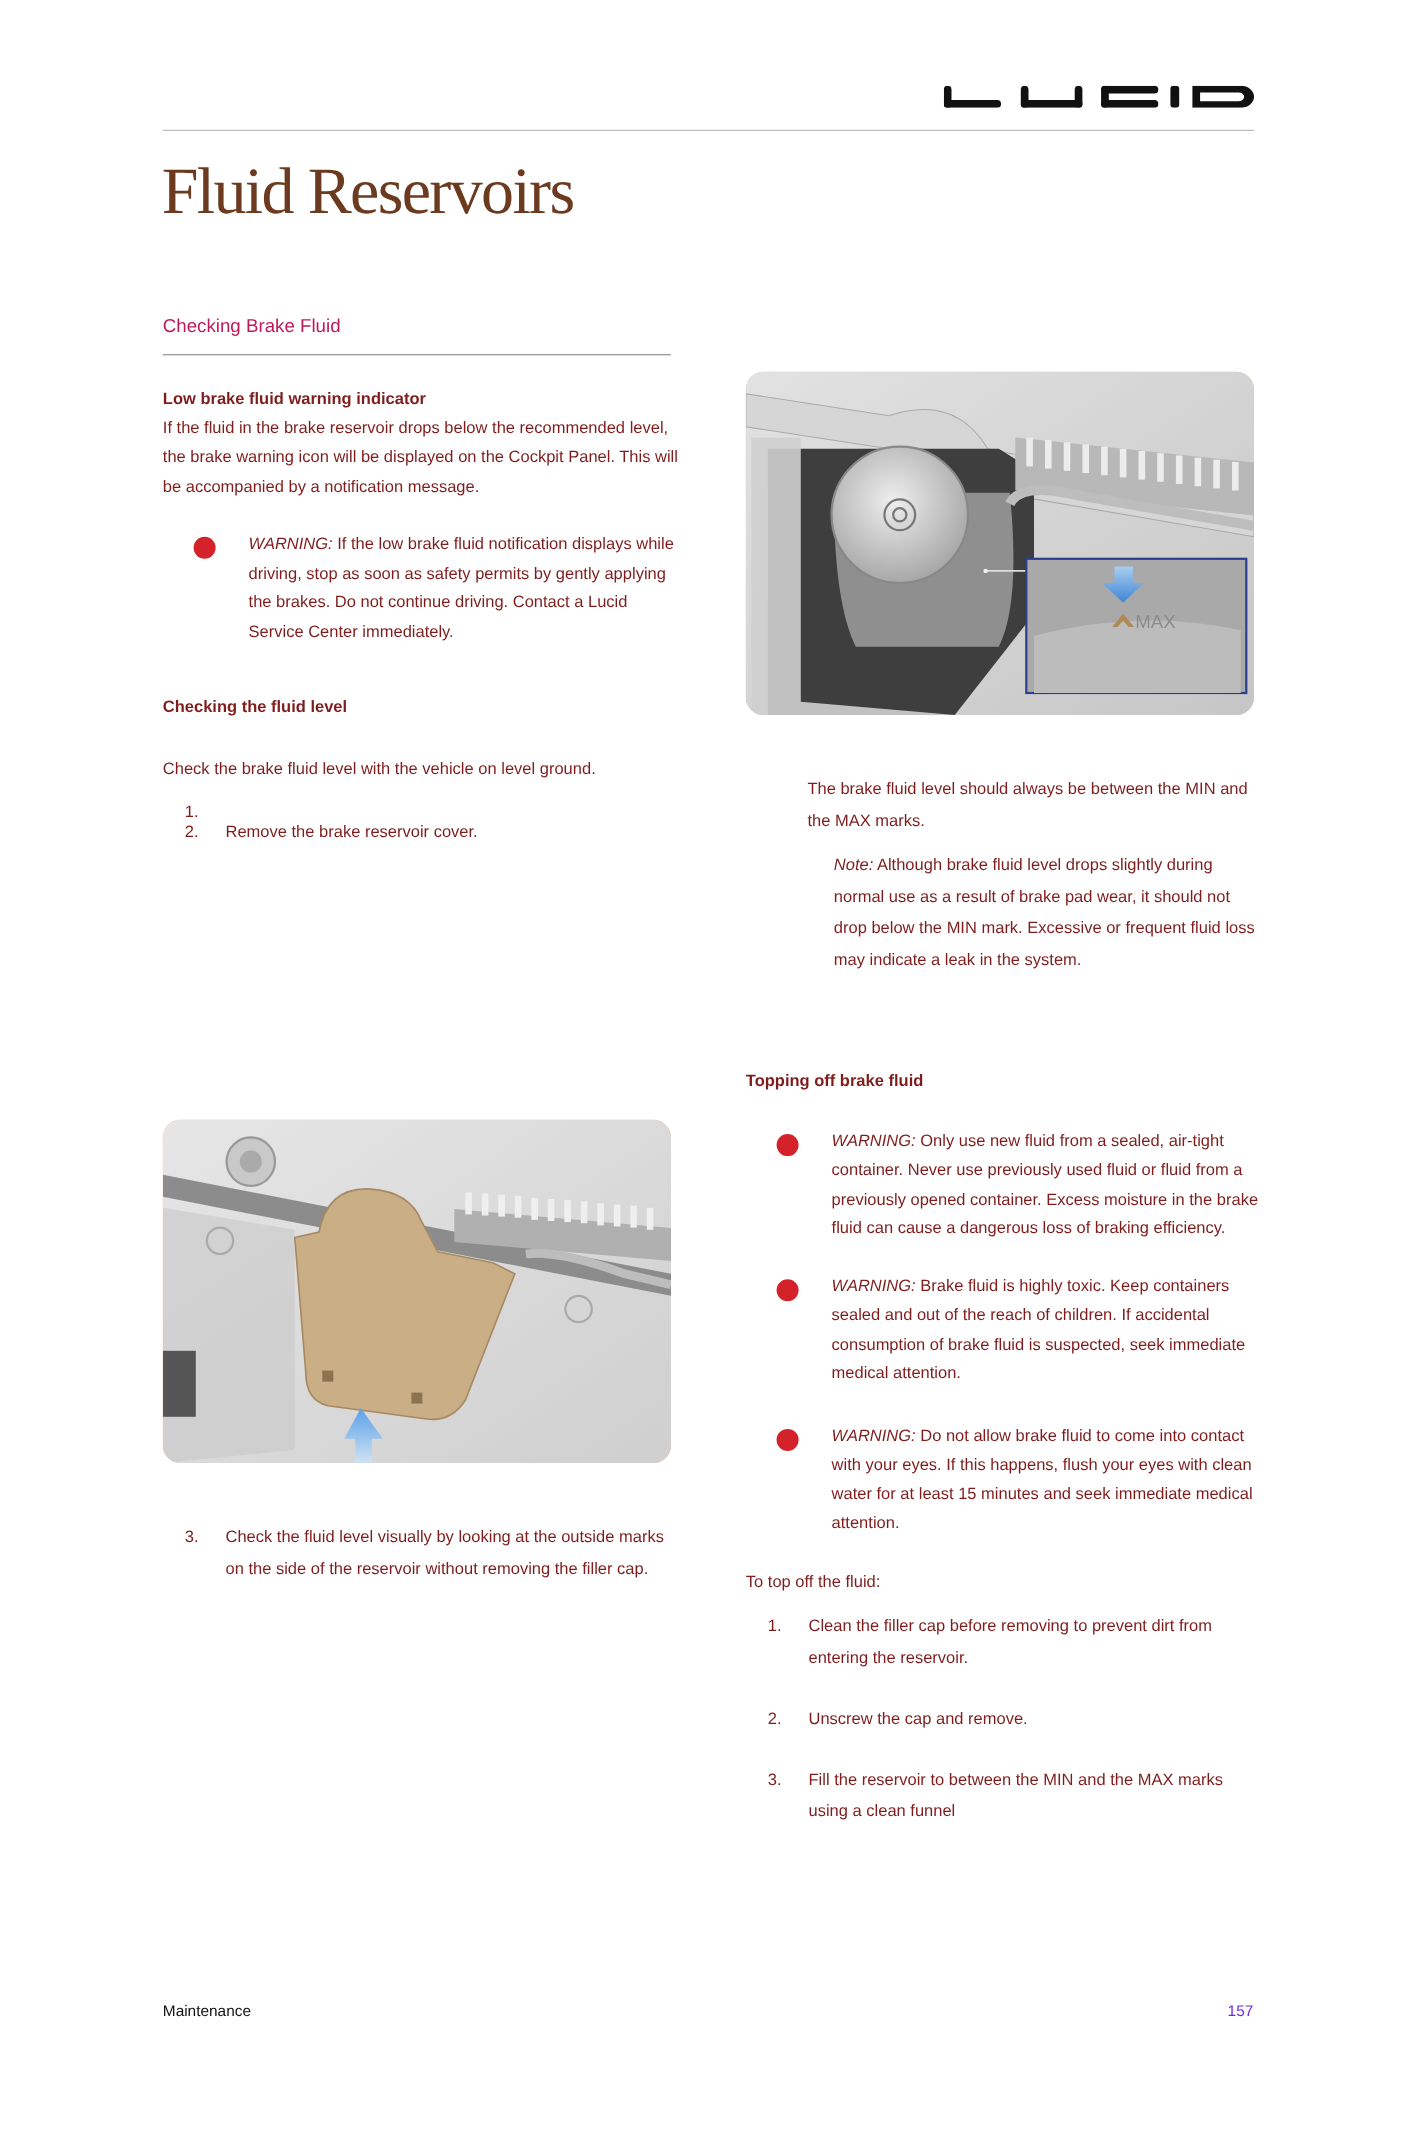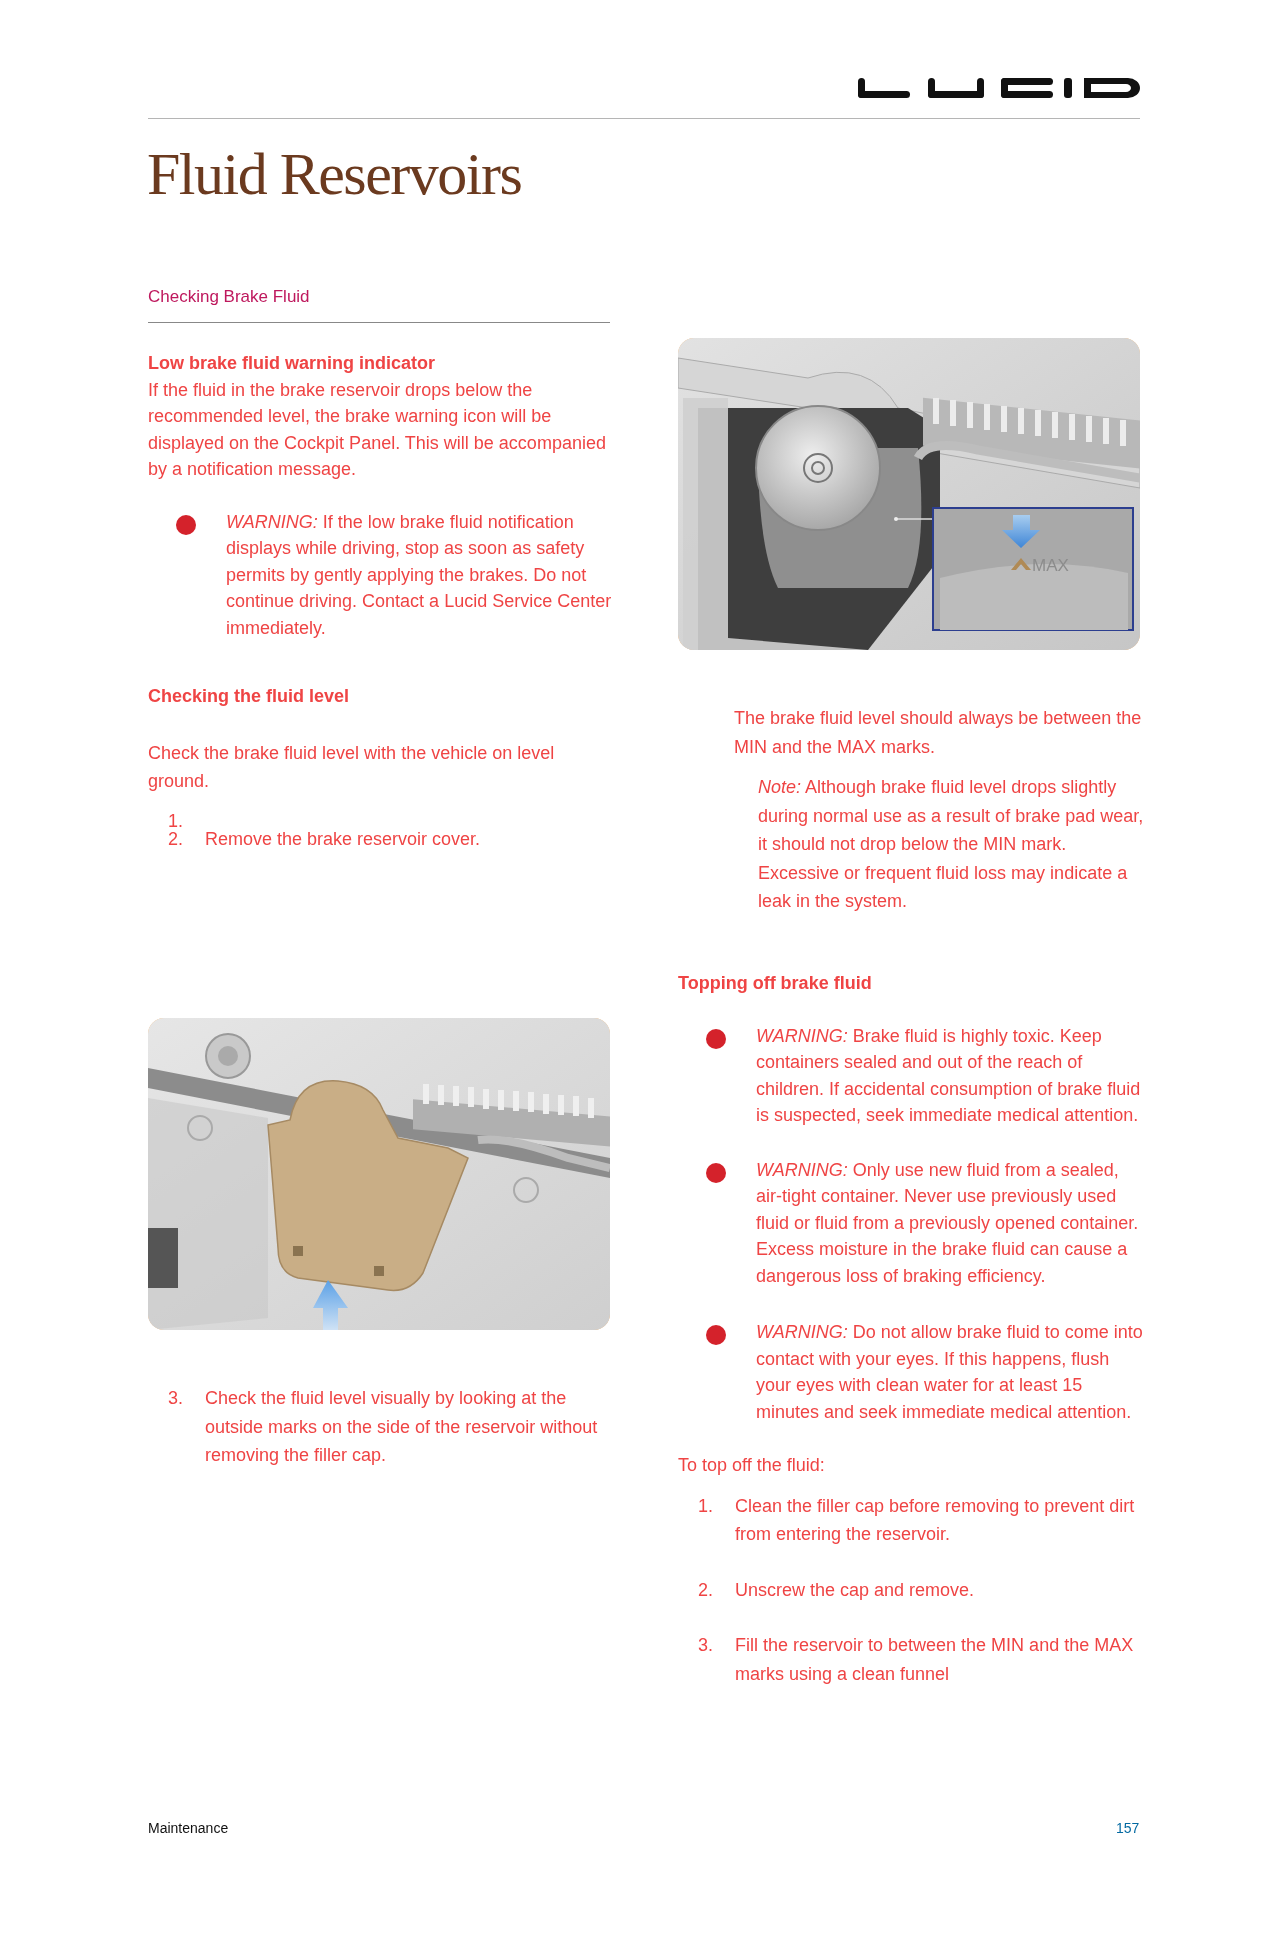--- a/index.html
+++ b/index.html
@@ -10,35 +10,35 @@
   .logo { position: absolute; left: 858px; top: 78px; width: 282px; height: 20px; }
   .header-rule { position: absolute; left: 148px; top: 118px; width: 992px; height: 0; border-top: 1.5px solid #b5b5b5; }
   .page-title {
     position: absolute; left: 147px; top: 138px; margin: 0;
     font-family: "Liberation Serif", "DejaVu Serif", serif; font-weight: normal;
     font-size: 60px; letter-spacing: -1.5px; color: #6b3a1f; line-height: 72px;
   }
   .section-label { position: absolute; left: 148px; top: 287px; font-size: 17px; color: #be185d; }
   .section-rule { position: absolute; left: 148px; top: 322px; width: 462px; border-top: 1.5px solid #888; }
 
-  .col { position: absolute; font-size: 18px; line-height: 26.5px; color: #ef4444; }
+  .col { position: absolute; font-size: 15px; line-height: 26.5px; color: #7f1d1d; }
   .bold { font-weight: bold; }
   p { margin: 0; }
   .warn { position: relative; padding-left: 78px; }
   .warn .dot {
     position: absolute; left: 28px; top: 6px; width: 20px; height: 20px; border-radius: 50%;
     background: #d4222b;
   }
   .warn em { font-style: italic; }
   .step { position: relative; padding-left: 57px; }
   .step .num { position: absolute; left: 20px; top: 0; }
 
   .figure { position: absolute; overflow: hidden; background: #fdba74; border-radius: 16px; }
   .footer-left { position: absolute; left: 148px; top: 1820px; font-size: 14px; color: #111; }
-  .footer-right { position: absolute; left: 1116px; top: 1820px; font-size: 14px; color: #0369a1; }
+  .footer-right { position: absolute; left: 1116px; top: 1820px; font-size: 14px; color: #6d28d9; }
 </style>
 </head>
 <body>
 
 <svg class="logo" viewBox="0 0 282 20">
   <rect x="0" y="0" width="7" height="20" rx="3.5" fill="#111"></rect>
   <rect x="0" y="13" width="52" height="7" rx="3.5" fill="#111"></rect>
   <rect x="70" y="0" width="7" height="20" rx="3.5" fill="#111"></rect>
   <rect x="70" y="13" width="56" height="7" rx="3.5" fill="#111"></rect>
   <rect x="119" y="0" width="7" height="20" rx="3.5" fill="#111"></rect>
@@ -176,27 +176,27 @@
 </div>
 
 <div class="col" style="left:734px; top:704px; width:410px; line-height:28.5px;">
   <p>The brake fluid level should always be between the MIN and the MAX marks.</p>
   <p style="margin-top:12px;margin-left:24px;"><em>Note:</em><span> Although brake fluid level drops slightly during normal use as a result of brake pad wear, it should not drop below the MIN mark. Excessive or frequent fluid loss may indicate a leak in the system.</span></p>
 </div>
 
 <div class="col" style="left:678px; top:970px; width:470px;">
   <p class="bold">Topping off brake fluid</p>
 
+  <div class="warn" style="margin-top:28px;">
+    <span class="dot"></span>
+    <p><em>WARNING:</em><span> Only use new fluid from a sealed, air-tight container. Never use previously used fluid or fluid from a previously opened container. Excess moisture in the brake fluid can cause a dangerous loss of braking efficiency.</span></p>
+  </div>
   <div class="warn" style="margin-top:26px;">
     <span class="dot"></span>
     <p><em>WARNING:</em><span> Brake fluid is highly toxic. Keep containers sealed and out of the reach of children. If accidental consumption of brake fluid is suspected, seek immediate medical attention.</span></p>
-  </div>
-  <div class="warn" style="margin-top:28px;">
-    <span class="dot"></span>
-    <p><em>WARNING:</em><span> Only use new fluid from a sealed, air-tight container. Never use previously used fluid or fluid from a previously opened container. Excess moisture in the brake fluid can cause a dangerous loss of braking efficiency.</span></p>
   </div>
   <div class="warn" style="margin-top:30px;">
     <span class="dot"></span>
     <p><em>WARNING:</em><span> Do not allow brake fluid to come into contact with your eyes. If this happens, flush your eyes with clean water for at least 15 minutes and seek immediate medical attention.</span></p>
   </div>
 
   <p style="margin-top:26px; line-height:28.5px;">To top off the fluid:</p>
   <div class="step" style="margin-top:12px; line-height:28.5px;">
     <span class="num">1.</span>
     <p>Clean the filler cap before removing to prevent dirt from entering the reservoir.</p>

